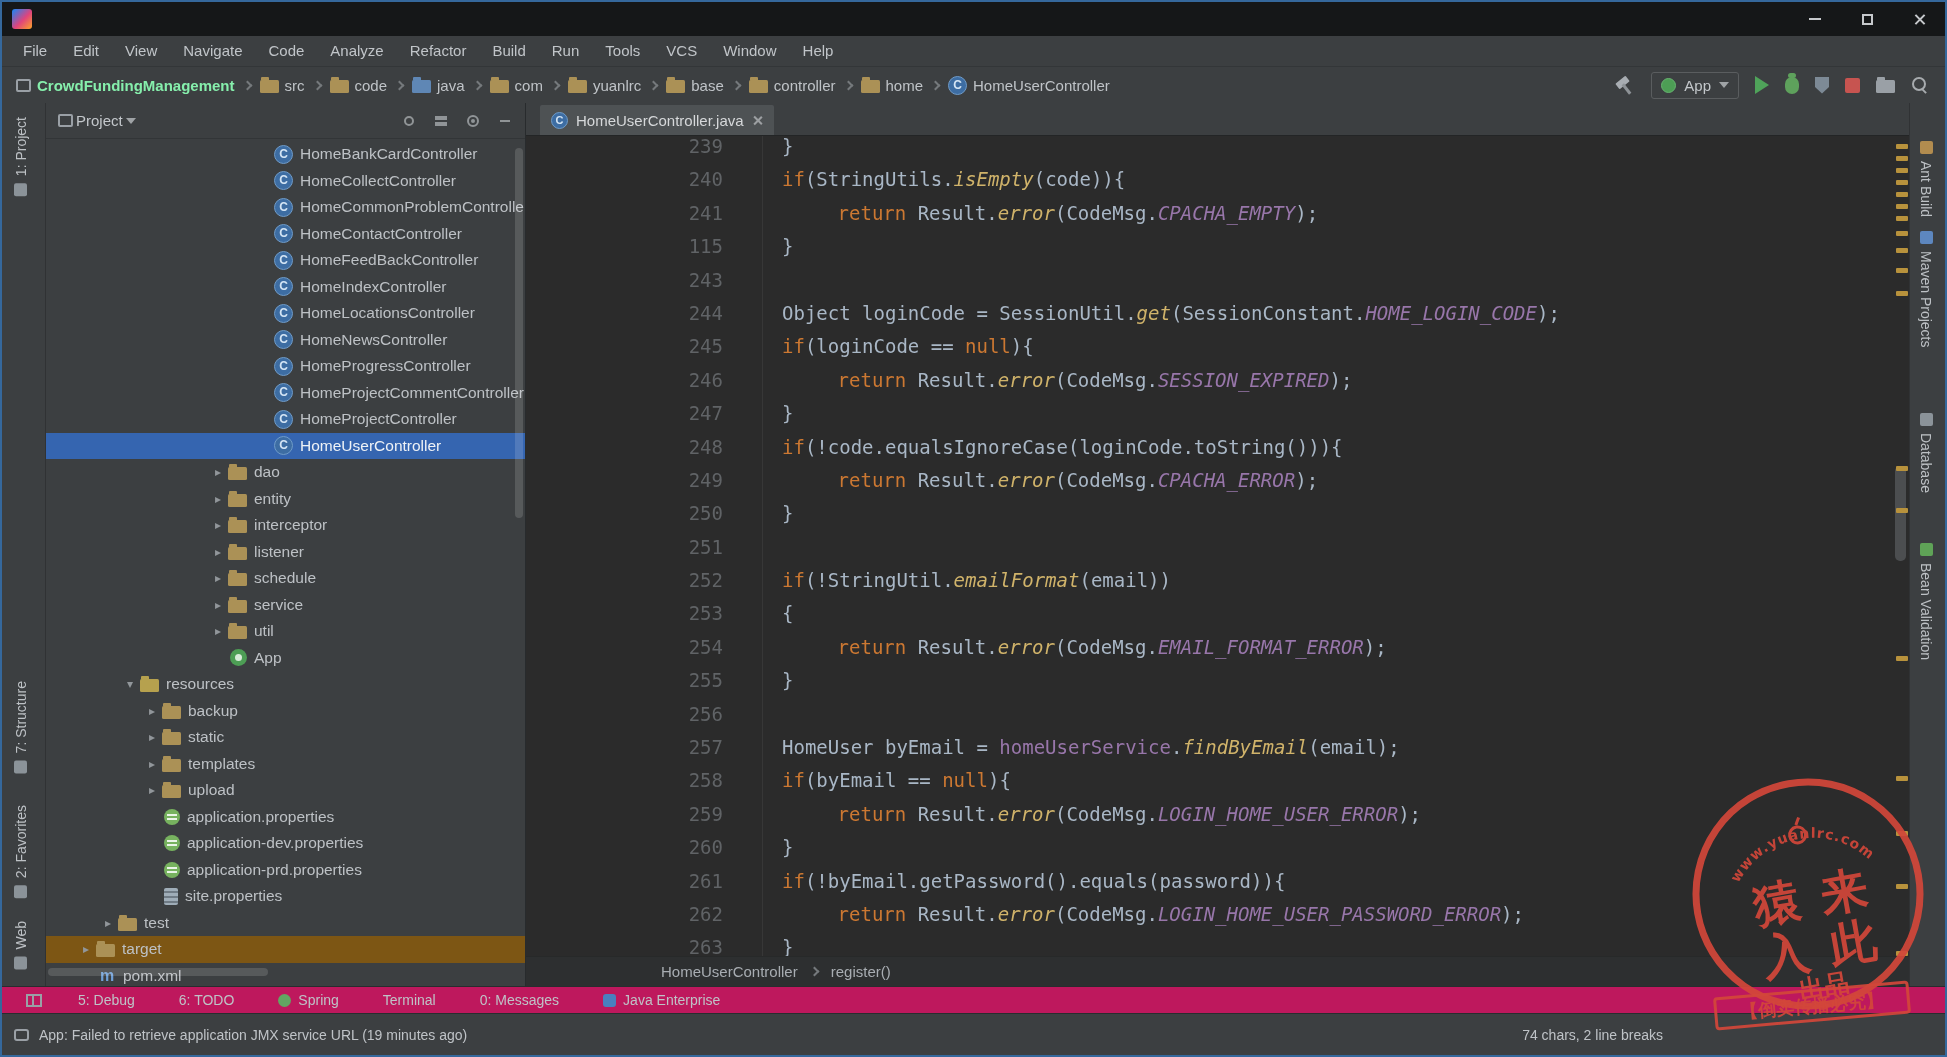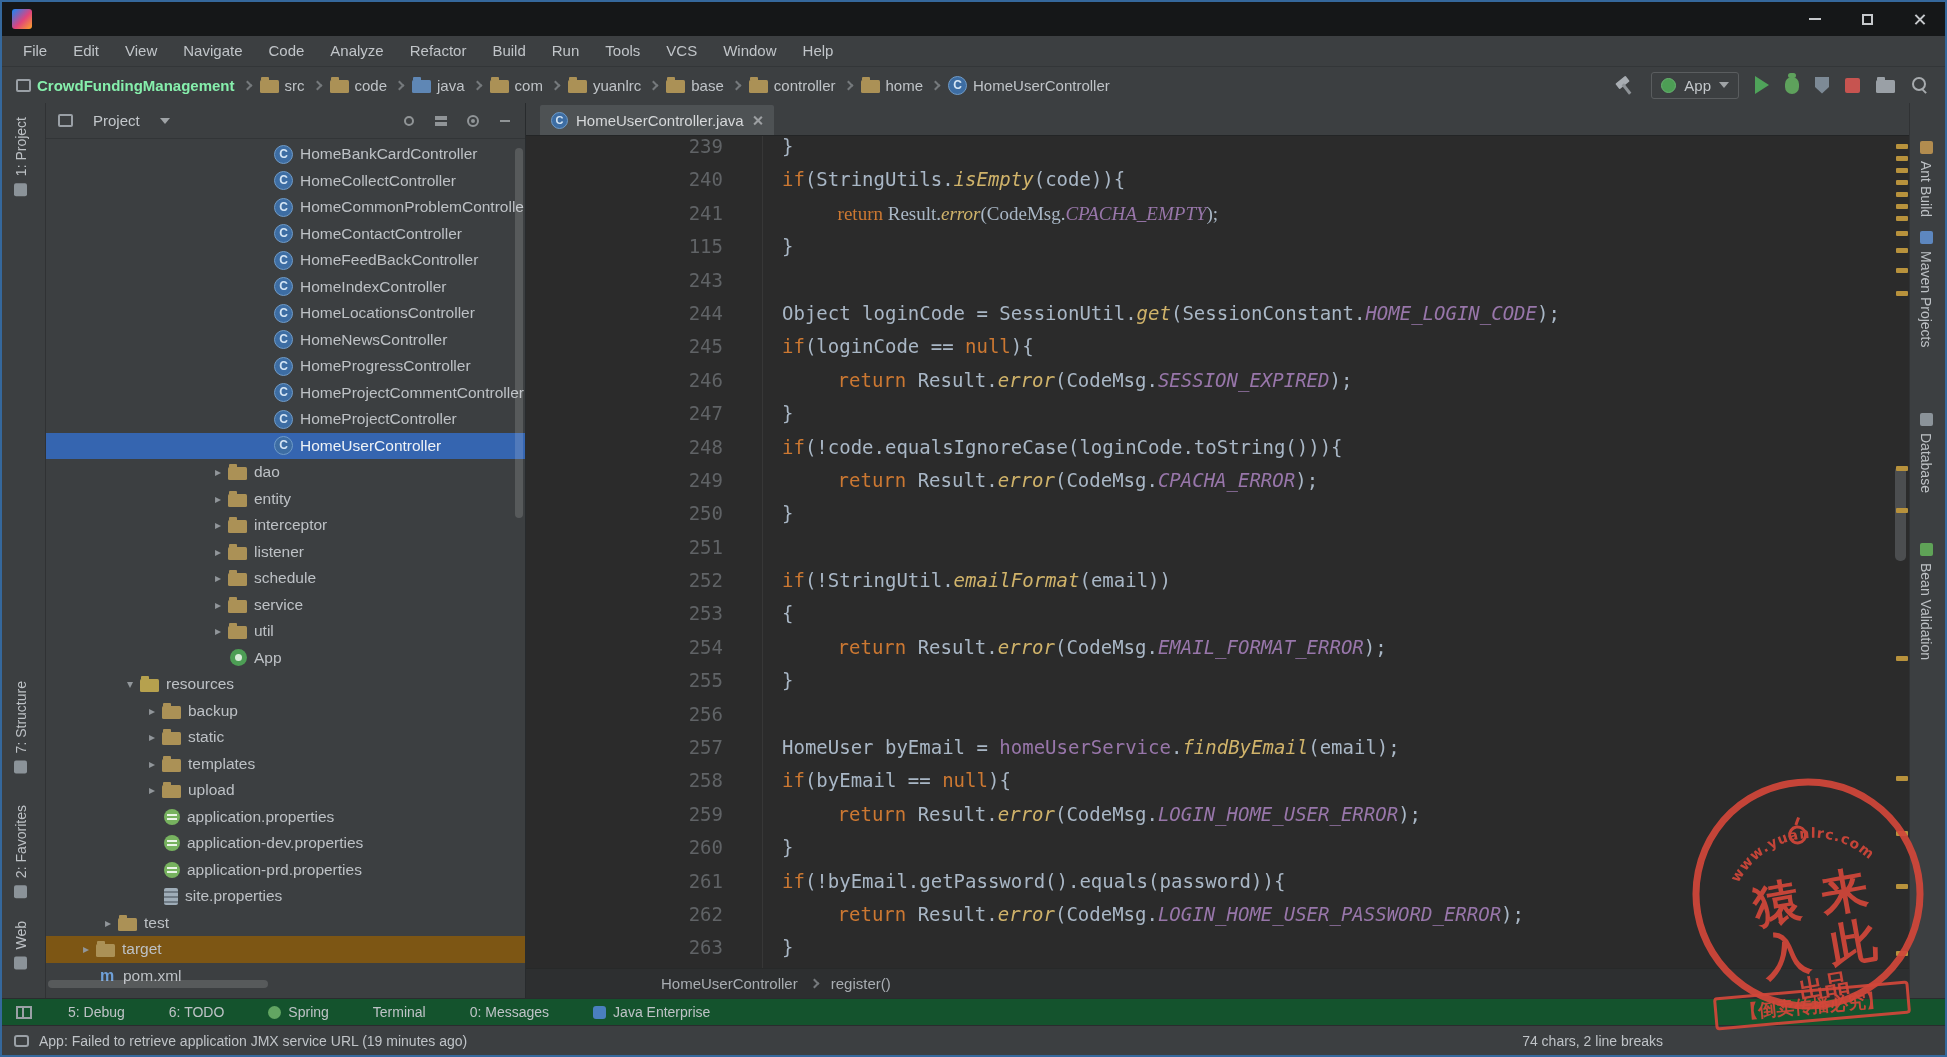--- a/index.html
+++ b/index.html
@@ -103,21 +103,21 @@
   .right-stripe .stripe-btn { left:8px; writing-mode:vertical-rl; }
   .ls0{top:14px;} .ls1{top:578px;} .ls2{top:702px;} .ls3{top:818px;}
   .rs0{top:38px;} .rs1{top:128px;} .rs2{top:310px;} .rs3{top:440px;}
   .s-ic { width:13px; height:13px; border-radius:2px; background:#8b9399; flex:0 0 auto; }
   .s-ic.mvn-ic{background:#5d87bf;} .s-ic.bean-ic{background:#5fa357;}
   .s-ic.ant-ic{background:#b28c4f;} .s-ic.db-ic{background:#8b9399;}
 
   
   .project-panel { width:480px; flex:0 0 auto; background:#3c3f41; border-right:1px solid #282b2d;
                    display:flex; flex-direction:column; position:relative; overflow:hidden; }
-  .panel-header { height:36px; flex:0 0 auto; display:flex; align-items:center; gap:20px;
+  .panel-header { height:36px; flex:0 0 auto; display:flex; align-items:center; gap:3px;
                   padding:0 12px 0 12px; color:#c3c7cb; font-size:15px;
                   border-bottom:1px solid #323537; }
   .ph-caret { width:0; height:0; border-left:5px solid transparent; border-right:5px solid transparent;
               border-top:6px solid #9fa3a6; }
   .ph-right { margin-left:auto; display:flex; align-items:center; gap:16px; }
   .ph-ic { width:16px; height:16px; position:relative; opacity:.85; }
   .locate-icon::before { content:""; position:absolute; inset:3px; border:2px solid #9fa3a6;
       border-radius:50%; }
   .split-icon::before { content:""; position:absolute; top:3px; left:2px; right:2px; height:4px;
       background:#9fa3a6; box-shadow:0 6px 0 #9fa3a6; }
@@ -165,29 +165,29 @@
   .ed-scroll-thumb { position:absolute; right:3px; top:330px; width:11px; height:95px;
       background:#4c4e50; border-radius:5px; }
   .stripe-mark { position:absolute; right:1px; width:12px; height:5px; background:#b8923c;
       border-radius:1px; }
 
   .editor-crumbs { height:30px; flex:0 0 auto; background:#2d2f30; border-top:1px solid #272929;
       display:flex; align-items:center; padding-left:135px; gap:10px; color:#a8adb2;
       font-size:15px; }
 
   
-  .bottom-bar { height:27px; flex:0 0 auto; background:#14532d; border-top:1px solid #2a2c2e;
-      display:flex; align-items:center; padding-left:10px; }
+  .bottom-bar { height:27px; flex:0 0 auto; background:#be185d; border-top:1px solid #2a2c2e;
+      display:flex; align-items:center; padding-left:20px; }
   .grid-icon { width:16px; height:13px; border:2px solid #9aa0a6; position:relative; margin:0 14px 0 4px; }
   .grid-icon::before { content:""; position:absolute; left:4px; top:0; bottom:0; width:2px; background:#9aa0a6; }
   .bb-item { display:flex; align-items:center; gap:7px; padding:0 22px; font-size:14px;
       color:#bfc3c7; height:100%; }
 
   
-  .status-bar { height:30px; flex:0 0 auto; background:#3c3f41; border-top:1px solid #2a2c2e;
+  .status-bar { height:42px; flex:0 0 auto; background:#3c3f41; border-top:1px solid #2a2c2e;
       display:flex; align-items:center; padding:0 12px; font-size:14px; color:#bfc3c7; gap:10px; }
   .bubble-icon { width:15px; height:12px; border:2px solid #9aa0a6; border-radius:3px; flex:0 0 auto; }
   .status-right { margin-left:auto; margin-right:270px; white-space:nowrap; }
 
   
   .stamp { position:absolute; left:1686px; top:772px; width:240px; height:240px; z-index:60;
       transform:rotate(-10deg); opacity:.92; pointer-events:none; }
   .st-url { font-size:14px; fill:#d3473a; font-weight:bold; letter-spacing:1px;
       font-family:"DejaVu Sans", sans-serif; }
   .st-big { font-size:47px; fill:#d3473a; font-weight:bold; font-family:"DejaVu Sans", sans-serif; }
@@ -488,21 +488,21 @@
           <span class="ticon cls">C</span>
           <span>HomeUserController.java</span>
           <span class="tab-x"></span>
         </div>
       </div>
       <div class="editor-body" id="editorBody">
         <div class="gutter-sep"></div>
         <div id="codeLines">
             <div class="code-line"><span class="ln">239</span><span class="lc" style="padding-left: 20px;"><span class="tk-p">}</span></span></div>
             <div class="code-line"><span class="ln">240</span><span class="lc" style="padding-left: 20px;"><span class="tk-k">if</span><span class="tk-p">(StringUtils.</span><span class="tk-m">isEmpty</span><span class="tk-p">(code)){</span></span></div>
-            <div class="code-line"><span class="ln">241</span><span class="lc" style="padding-left: 75.6px; font-family: Liberation Serif, serif;"><span class="tk-k">return</span><span class="tk-p"> Result.</span><span class="tk-m">error</span><span class="tk-p">(CodeMsg.</span><span class="tk-c">CPACHA_EMPTY</span><span class="tk-p">);</span></span></div>
+            <div class="code-line"><span class="ln">241</span><span class="lc" style="padding-left: 75.6px;"><span class="tk-k">return</span><span class="tk-p"> Result.</span><span class="tk-m">error</span><span class="tk-p">(CodeMsg.</span><span class="tk-c">CPACHA_EMPTY</span><span class="tk-p">);</span></span></div>
             <div class="code-line"><span class="ln">115</span><span class="lc" style="padding-left: 20px;"><span class="tk-p">}</span></span></div>
             <div class="code-line"><span class="ln">243</span><span class="lc" style="padding-left: 20px;"></span></div>
             <div class="code-line"><span class="ln">244</span><span class="lc" style="padding-left: 20px;"><span class="tk-p">Object loginCode = SessionUtil.</span><span class="tk-m">get</span><span class="tk-p">(SessionConstant.</span><span class="tk-c">HOME_LOGIN_CODE</span><span class="tk-p">);</span></span></div>
             <div class="code-line"><span class="ln">245</span><span class="lc" style="padding-left: 20px;"><span class="tk-k">if</span><span class="tk-p">(loginCode == </span><span class="tk-k">null</span><span class="tk-p">){</span></span></div>
             <div class="code-line"><span class="ln">246</span><span class="lc" style="padding-left: 75.6px;"><span class="tk-k">return</span><span class="tk-p"> Result.</span><span class="tk-m">error</span><span class="tk-p">(CodeMsg.</span><span class="tk-c">SESSION_EXPIRED</span><span class="tk-p">);</span></span></div>
             <div class="code-line"><span class="ln">247</span><span class="lc" style="padding-left: 20px;"><span class="tk-p">}</span></span></div>
             <div class="code-line"><span class="ln">248</span><span class="lc" style="padding-left: 20px;"><span class="tk-k">if</span><span class="tk-p">(!code.equalsIgnoreCase(loginCode.toString())){</span></span></div>
             <div class="code-line"><span class="ln">249</span><span class="lc" style="padding-left: 75.6px;"><span class="tk-k">return</span><span class="tk-p"> Result.</span><span class="tk-m">error</span><span class="tk-p">(CodeMsg.</span><span class="tk-c">CPACHA_ERROR</span><span class="tk-p">);</span></span></div>
             <div class="code-line"><span class="ln">250</span><span class="lc" style="padding-left: 20px;"><span class="tk-p">}</span></span></div>
             <div class="code-line"><span class="ln">251</span><span class="lc" style="padding-left: 20px;"></span></div>

